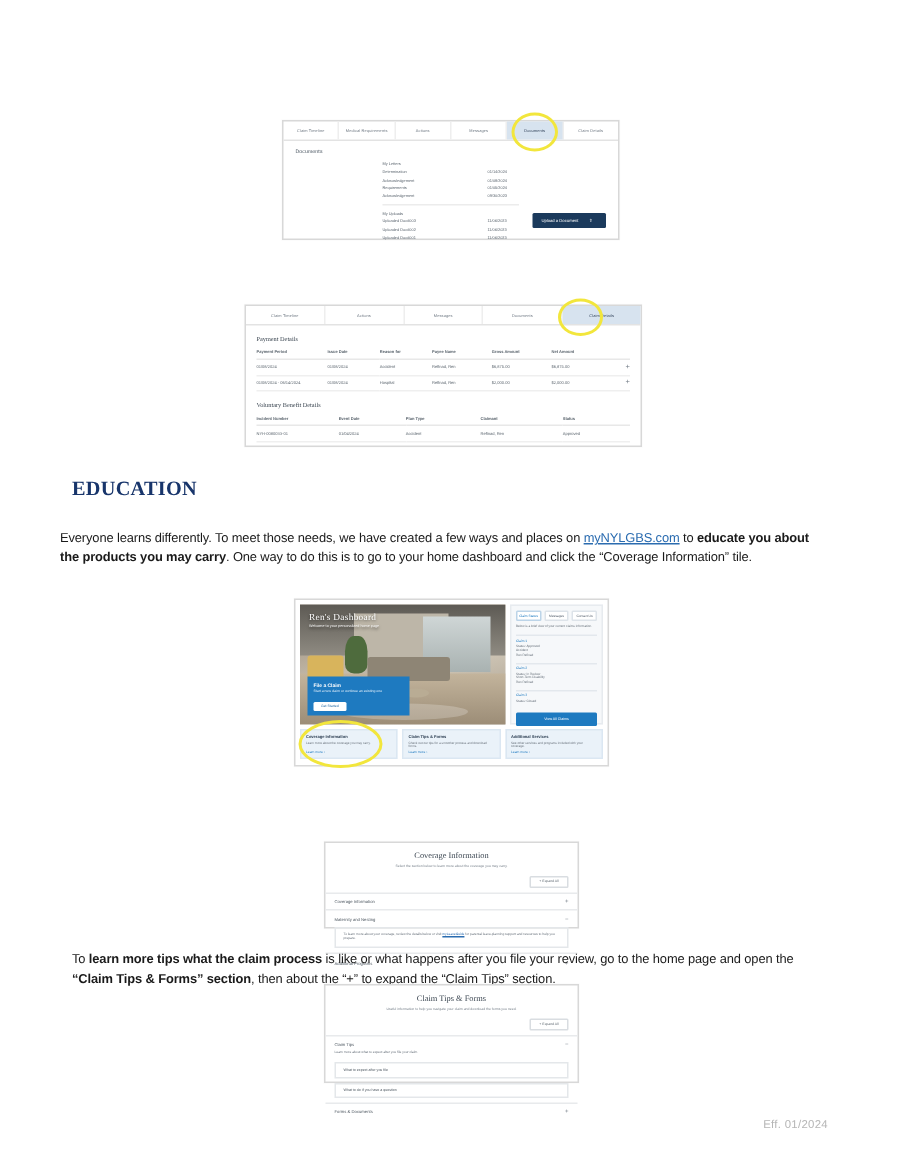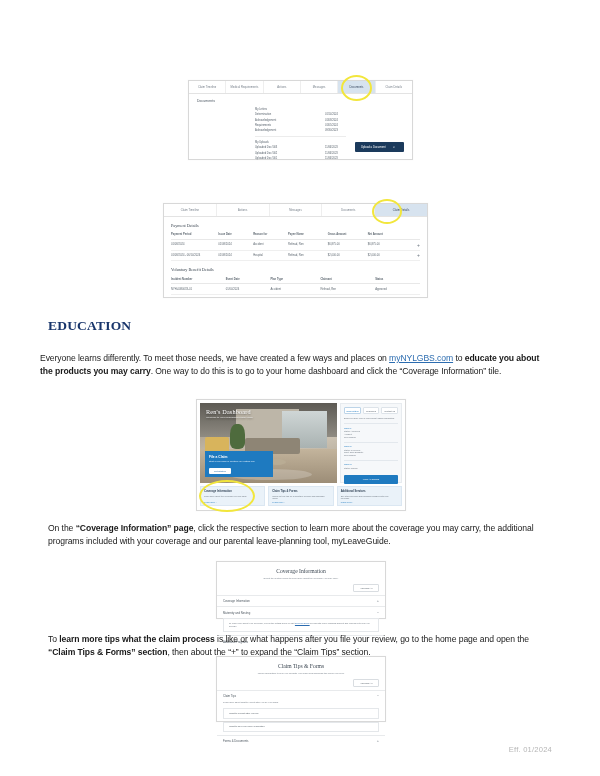--- a/index.html
+++ b/index.html
@@ -406,23 +406,20 @@
       <div class="tile">
         <div class="tt">Additional Services</div>
         <div class="ts">See other services and programs included with your coverage.</div>
         <div class="tl">Learn more ›</div>
       </div>
     </div>
 
     <div class="hl" style="left:2px; top:80px; width:56px; height:32px;"></div>
   </div>
 
-  <p class="para" style="position:absolute; left:48px; top:522px; width:504px;">
-    <span>On the </span><b>“Coverage Information” page</b><span>, click the respective section to learn more about the coverage you may carry, the additional programs included with your coverage and our parental leave-planning tool, myLeaveGuide.</span>
-  </p>
 
   <div class="shot acc-shot" style="position:absolute; left:216px; top:561px; height:58px;">
     <div class="acc-head">Coverage Information</div>
     <div class="acc-sub">Select the section below to learn more about the coverage you may carry.</div>
     <div class="acc-expand">+ Expand All</div>
 
     <div class="acc-row">
       <span>Coverage Information</span>
       <span class="pm">+</span>
     </div>

